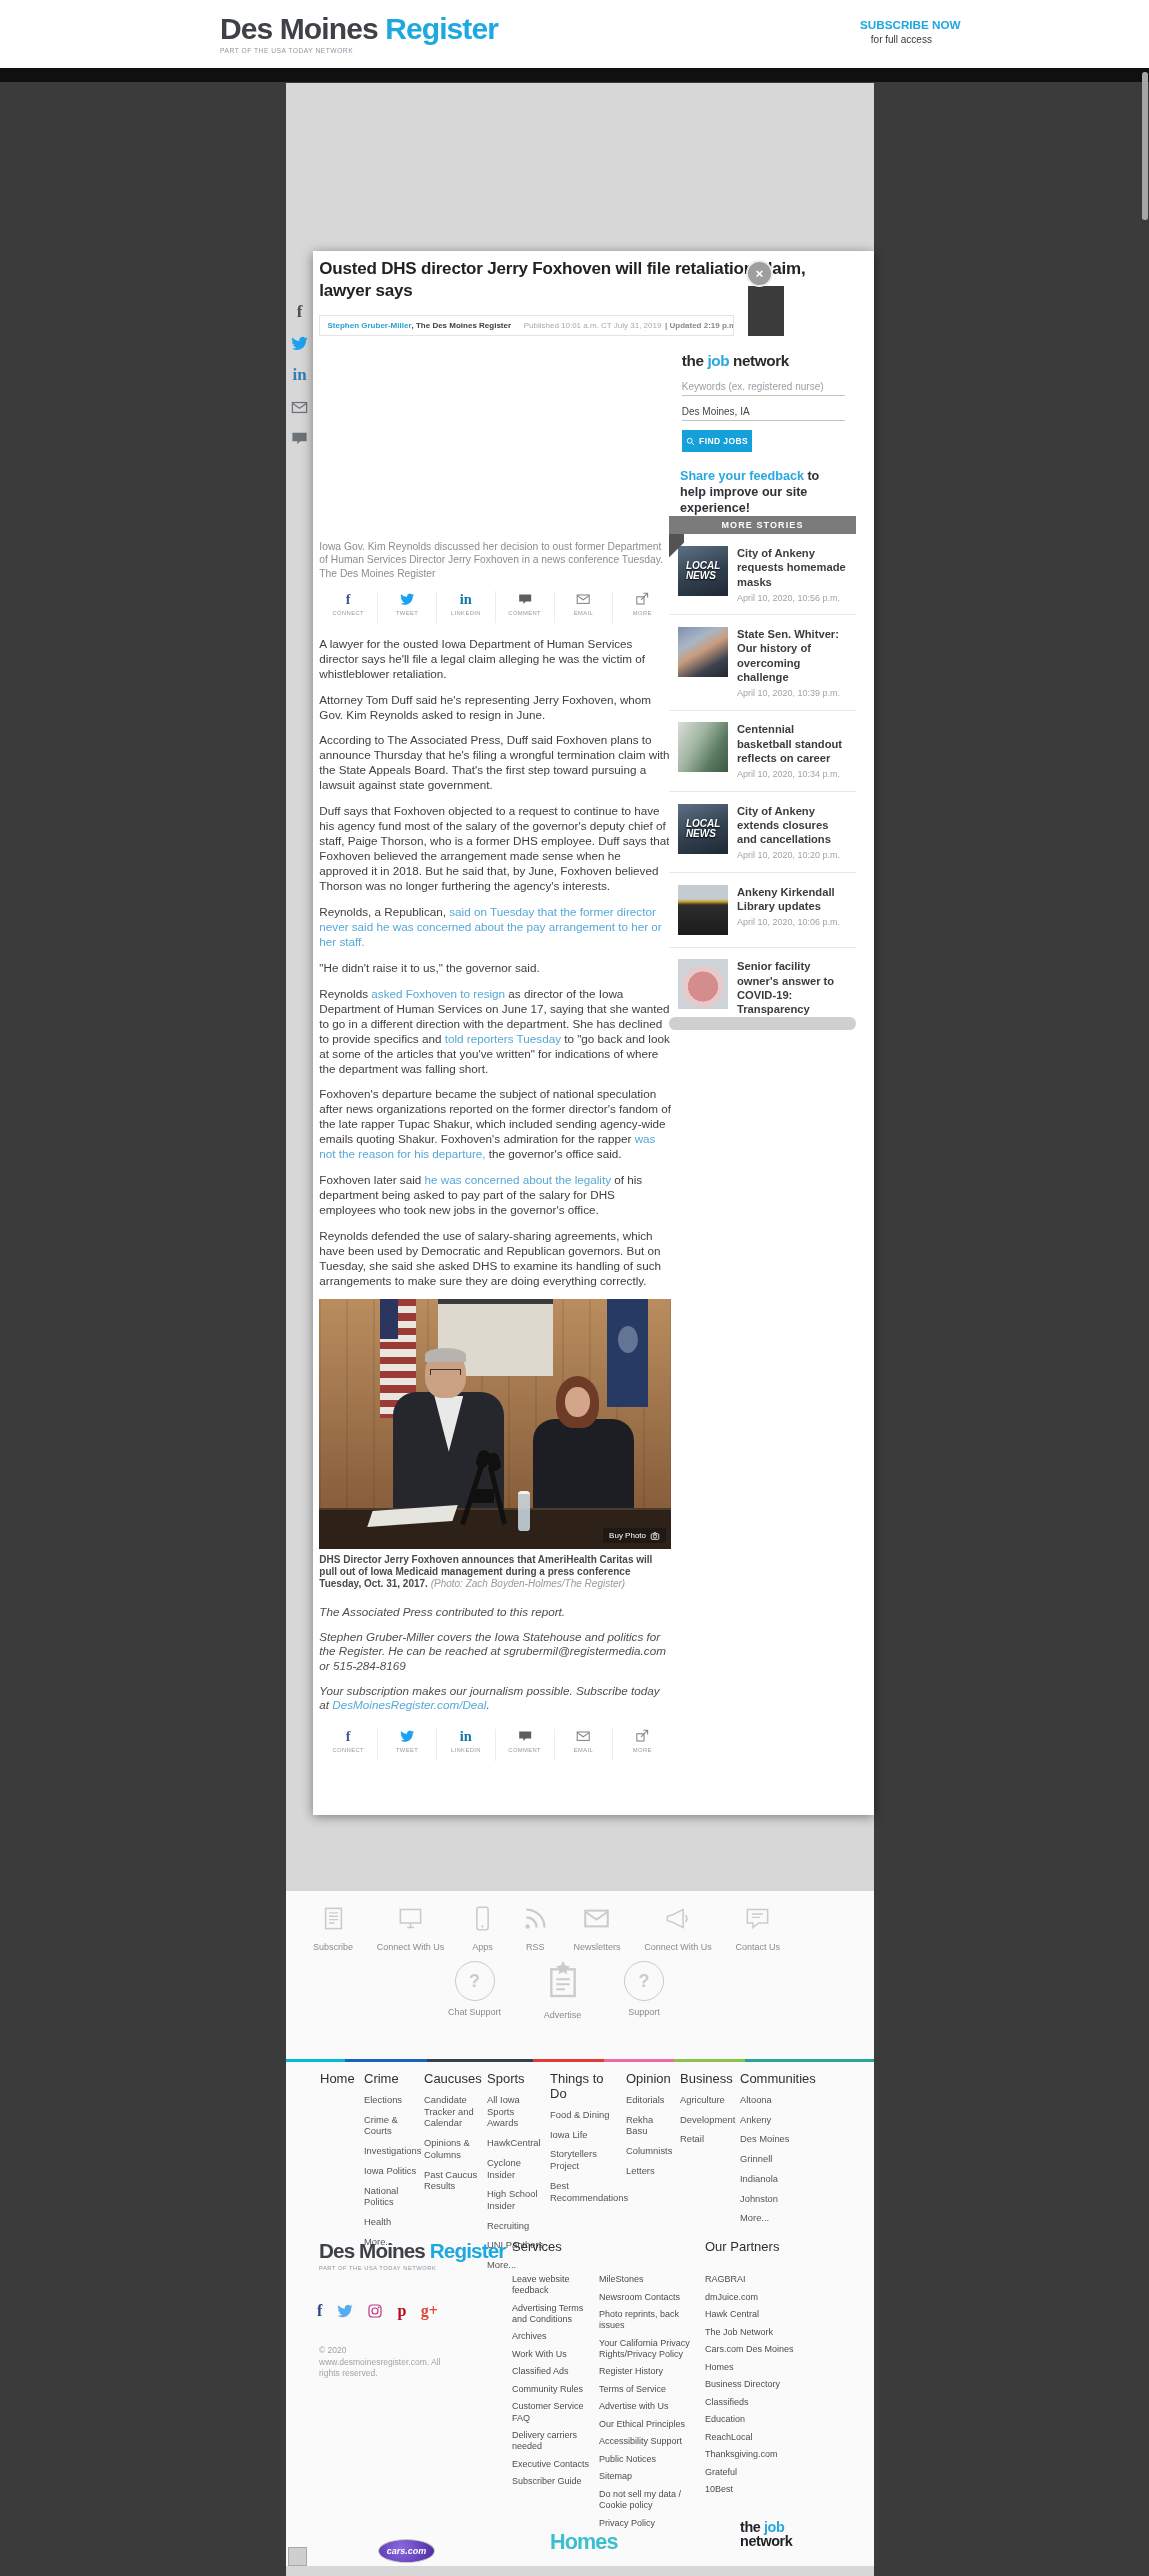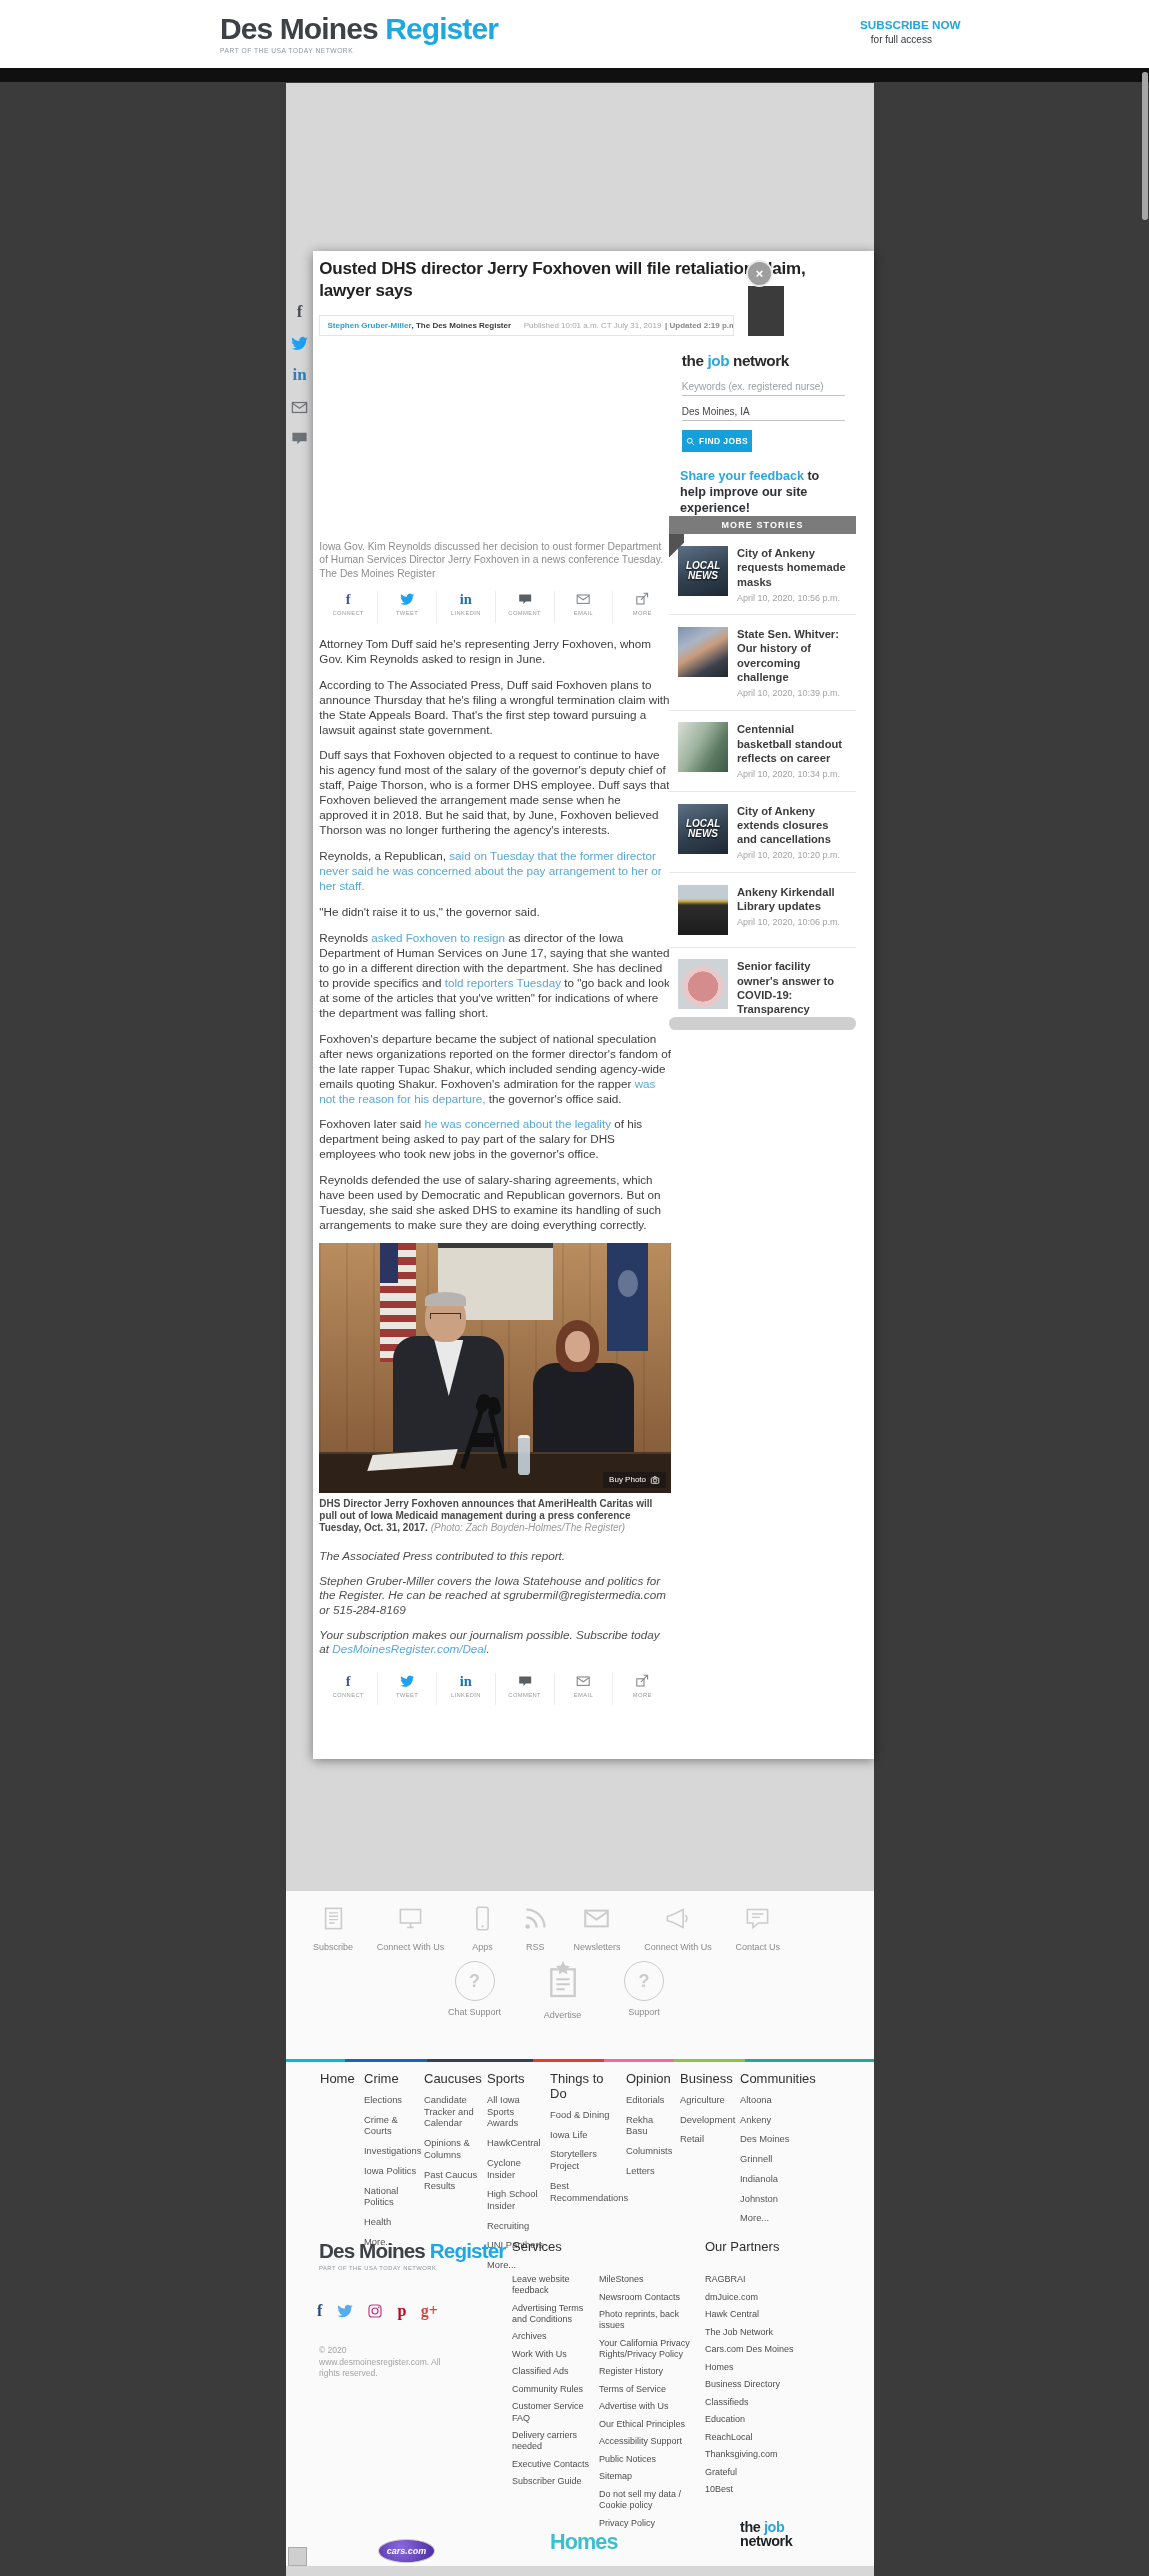--- a/index.html
+++ b/index.html
@@ -114,21 +114,21 @@
           clip-path:polygon(0 0,100% 0,100% 35%,0 100%)}
   .ms-list{position:absolute;left:669px;top:534px;width:187px;background:#fff}
   .story{display:flex;gap:9px;padding:11.7px 9px;cursor:pointer}
   .story+.story{border-top:0.9px solid #e8e8e8}
   .thumb{width:50px;height:50px;flex:none;position:relative;overflow:hidden}
   .thumb.local-news{background:linear-gradient(160deg,#5d7186 0%,#31404f 55%,#1f2833 100%)}
   .thumb.portrait{background:linear-gradient(150deg,#7e90ad 0%,#a9b6c6 30%,#c99c7d 48%,#3c414d 75%,#23262e 100%)}
   .thumb.basketball{background:linear-gradient(120deg,#d9ded7 0%,#9fb4a0 40%,#5c7a62 70%,#3c5a44 100%)}
   .thumb.football{background:linear-gradient(180deg,#c3ccd3 0%,#c3ccd3 28%,#caa62a 33%,#2d2d2d 40%,#1b1b1b 100%)}
   .thumb.heart{background:radial-gradient(circle at 50% 55%,#d48c8c 0 40%,#e7c9c9 41% 55%,#cdd3d6 56% 100%)}
-  .thumb-label{position:absolute;inset:0;display:flex;align-items:center;justify-content:center;text-align:center;
+  .thumb-label{position:absolute;inset:0;display:flex;align-items:center;justify-content:center;text-align:left;
                color:#fff;font-weight:bold;font-style:italic;font-size:10px;line-height:10px;text-shadow:0 0.9px 1.8px #000;padding:20px}
   .story-title{font-size:11.2px;font-weight:bold;line-height:14.4px;color:#3c3c3c}
   .story-time{font-size:9px;color:#a3a3a3;margin-top:3.6px}
   .ad-bar{position:absolute;left:669px;top:1017px;width:187px;height:12.6px;background:#cfcfcf;border-radius:6.3px}
 
   
   .footer{position:absolute;left:286px;top:1891px;width:588px;height:675px;background:#fafafa}
   .fi-row1{position:absolute;left:27px;top:14.4px;width:467px;display:flex;justify-content:space-between}
   .fi-row2{position:absolute;left:162px;top:70px;width:216px;display:flex;justify-content:space-between}
   .fi-item{display:flex;flex-direction:column;align-items:center;cursor:pointer;color:#cbcbcb}
@@ -266,20 +266,21 @@
             <span class="sh-ic ic-more">
               <svg viewBox="0 0 24 24">
                 <rect x="3" y="8" width="12" height="12" fill="none" stroke="currentColor" stroke-width="1.8"></rect>
                 <path d="M10 13L21 2M14 2h7v7" fill="none" stroke="currentColor" stroke-width="1.8"></path>
               </svg>
             </span>
             <span class="sh-lb">MORE</span>
           </div>
         </div>
       <div id="article-body">
+          <p class="bpara"><span>A lawyer for the ousted Iowa Department of Human Services director says he'll file a legal claim alleging he was the victim of whistleblower retaliation.</span></p>
           <p class="bpara"><span>Attorney Tom Duff said he's representing Jerry Foxhoven, whom Gov. Kim Reynolds asked to resign in June.</span></p>
           <p class="bpara"><span>According to The Associated Press, Duff said Foxhoven plans to announce Thursday that he's filing a wrongful termination claim with the State Appeals Board. That's the first step toward pursuing a lawsuit against state government.</span></p>
           <p class="bpara"><span>Duff says that Foxhoven objected to a request to continue to have his agency fund most of the salary of the governor's deputy chief of staff, Paige Thorson, who is a former DHS employee. Duff says that Foxhoven believed the arrangement made sense when he approved it in 2018. But he said that, by June, Foxhoven believed Thorson was no longer furthering the agency's interests.</span></p>
           <p class="bpara"><span>Reynolds, a Republican, </span><span class="lnk">said on Tuesday that the former director never said he was concerned about the pay arrangement to her or her staff.</span></p>
           <p class="bpara"><span>"He didn't raise it to us," the governor said.</span></p>
           <p class="bpara"><span>Reynolds </span><span class="lnk">asked Foxhoven to resign</span><span> as director of the Iowa Department of Human Services on June 17, saying that she wanted to go in a different direction with the department. She has declined to provide specifics and </span><span class="lnk">told reporters Tuesday</span><span> to "go back and look at some of the articles that you've written" for indications of where the department was falling short.</span></p>
           <p class="bpara"><span>Foxhoven's departure became the subject of national speculation after news organizations reported on the former director's fandom of the late rapper Tupac Shakur, which included sending agency-wide emails quoting Shakur. Foxhoven's admiration for the rapper </span><span class="lnk">was not the reason for his departure,</span><span> the governor's office said.</span></p>
           <p class="bpara"><span>Foxhoven later said </span><span class="lnk">he was concerned about the legality</span><span> of his department being asked to pay part of the salary for DHS employees who took new jobs in the governor's office.</span></p>
           <p class="bpara"><span>Reynolds defended the use of salary-sharing agreements, which have been used by Democratic and Republican governors. But on Tuesday, she said she asked DHS to examine its handling of such arrangements to make sure they are doing everything correctly.</span></p>
         </div>

